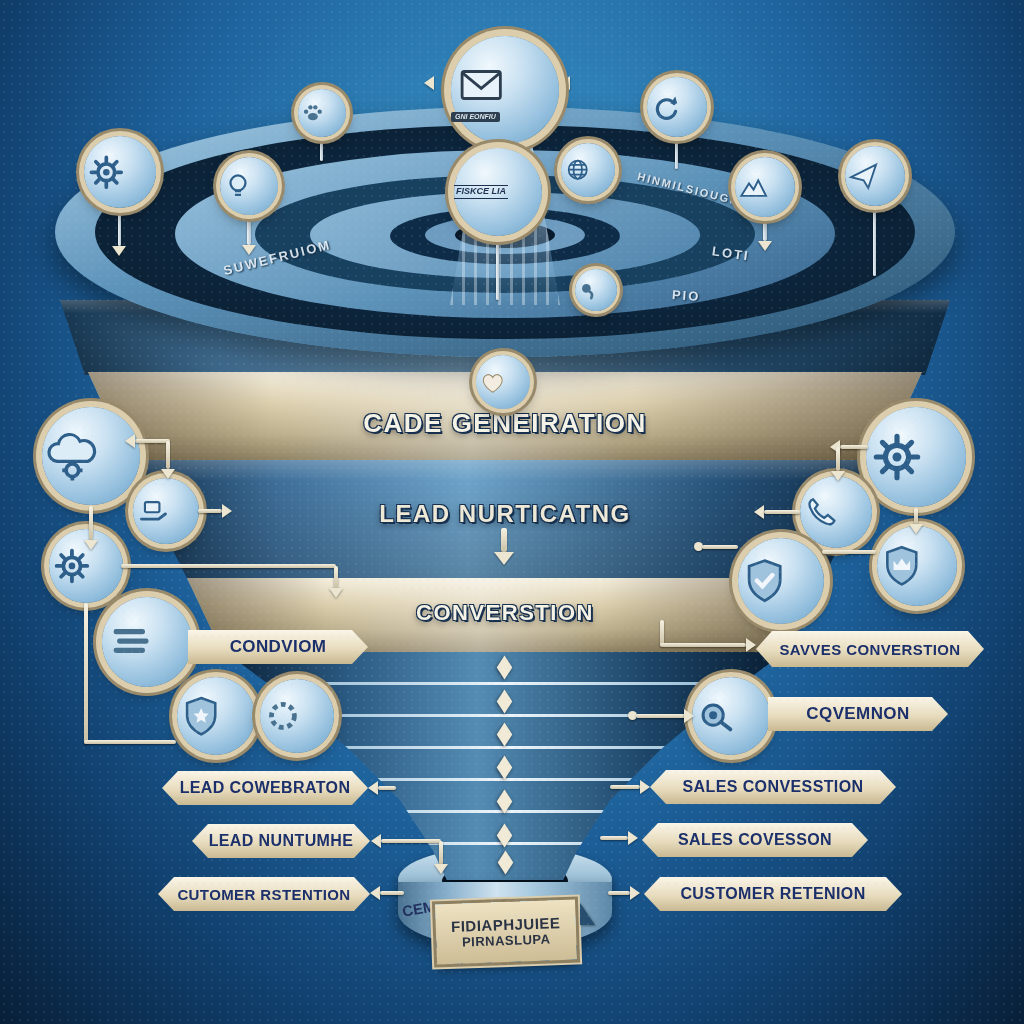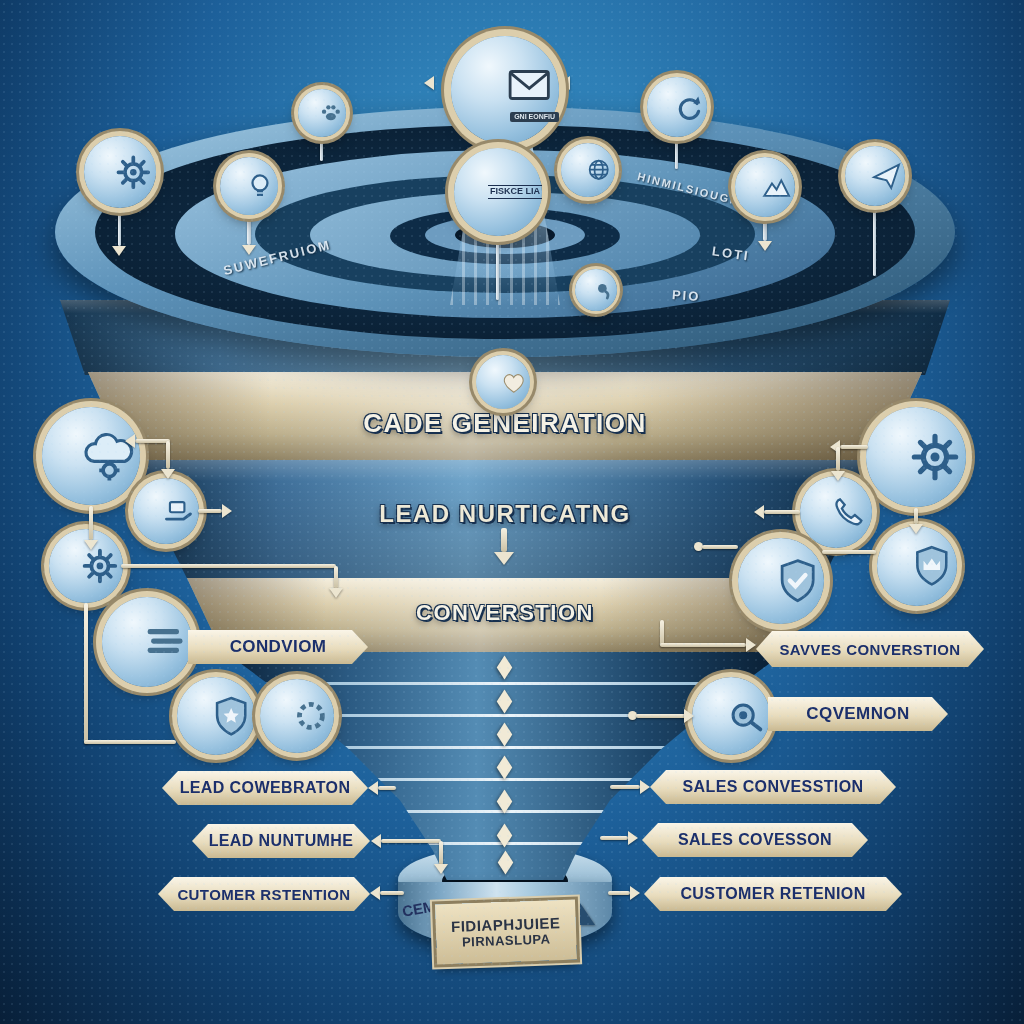--- a/index.html
+++ b/index.html
@@ -18,23 +18,23 @@
     color:#f5f2e6;letter-spacing:1.5px;
     text-shadow:2px 2px 0 #17304f,-1px -1px 0 #17304f,1px -1px 0 #17304f,-1px 1px 0 #17304f,0 3px 6px rgba(0,0,0,.5);}
   .band-beige{background:linear-gradient(180deg,#f4eedd 0%,#ddd0af 35%,#bdb08d 70%,#8f8263 100%);}
   .band-beige::after{content:"";position:absolute;inset:0;z-index:1;
     background:linear-gradient(90deg,rgba(53,38,18,.45) 0%,rgba(255,255,255,0) 22%,rgba(255,255,255,.35) 46%,rgba(255,255,255,0) 65%,rgba(53,38,18,.5) 100%);}
   .band-blue::after{content:"";position:absolute;inset:0;z-index:1;
     background:linear-gradient(180deg,rgba(255,255,255,.22) 0%,rgba(255,255,255,0) 18%,rgba(0,0,0,.18) 100%);}
   .rib{position:absolute;left:0;width:100%;height:3px;z-index:2;
     background:linear-gradient(90deg,transparent 0%,#9cc0d8 15%,#eef6fb 50%,#9cc0d8 85%,transparent 100%);}
   
-  .badge{position:absolute;border-radius:50%;display:flex;flex-direction:column;align-items:flex-end;justify-content:center;
+  .badge{position:absolute;border-radius:50%;display:flex;flex-direction:column;align-items:flex-start;justify-content:center;
     background:radial-gradient(circle at 35% 28%, #f0f8fd 0%, #cbe2f2 32%, #95c0de 68%, #699fc6 100%);
-    box-shadow:0 0 0 var(--rw,5px) #dcceac, 0 0 0 calc(var(--rw,5px) + 3px) #97896a, 0 6px 14px rgba(0,0,0,.5);}
+    box-shadow:0 0 0 var(--rw,5px) #dcceac, 0 0 0 calc(var(--rw,5px) + 3px) #97896a, 0 6px 14px rgba(0,0,0,.5);font-style:italic;}
   .bicon{width:62%;height:62%;}
   .cap{font-weight:800;color:#223a5e;text-align:center;line-height:1.05;}
   
   .cline{position:absolute;background:linear-gradient(180deg,#f6f1e2,#cbc1a4);box-shadow:0 1px 2px rgba(0,0,0,.45);border-radius:2px;}
   .stem{position:absolute;background:linear-gradient(90deg,#f0f5f8,#b6c7d3);box-shadow:0 1px 2px rgba(0,0,0,.4);border-radius:2px;}
   .arr{position:absolute;width:0;height:0;border-style:solid;filter:drop-shadow(0 1px 1px rgba(0,0,0,.4));}
   .arr.down{border-width:10px 7px 0 7px;border-color:#ece5d0 transparent transparent transparent;}
   .arr.left{border-width:7px 10px 7px 0;border-color:transparent #ece5d0 transparent transparent;}
   .arr.right{border-width:7px 0 7px 10px;border-color:transparent transparent transparent #ece5d0;}
   .dotp{position:absolute;width:9px;height:9px;border-radius:50%;background:#ece5d0;box-shadow:0 1px 2px rgba(0,0,0,.45);}

